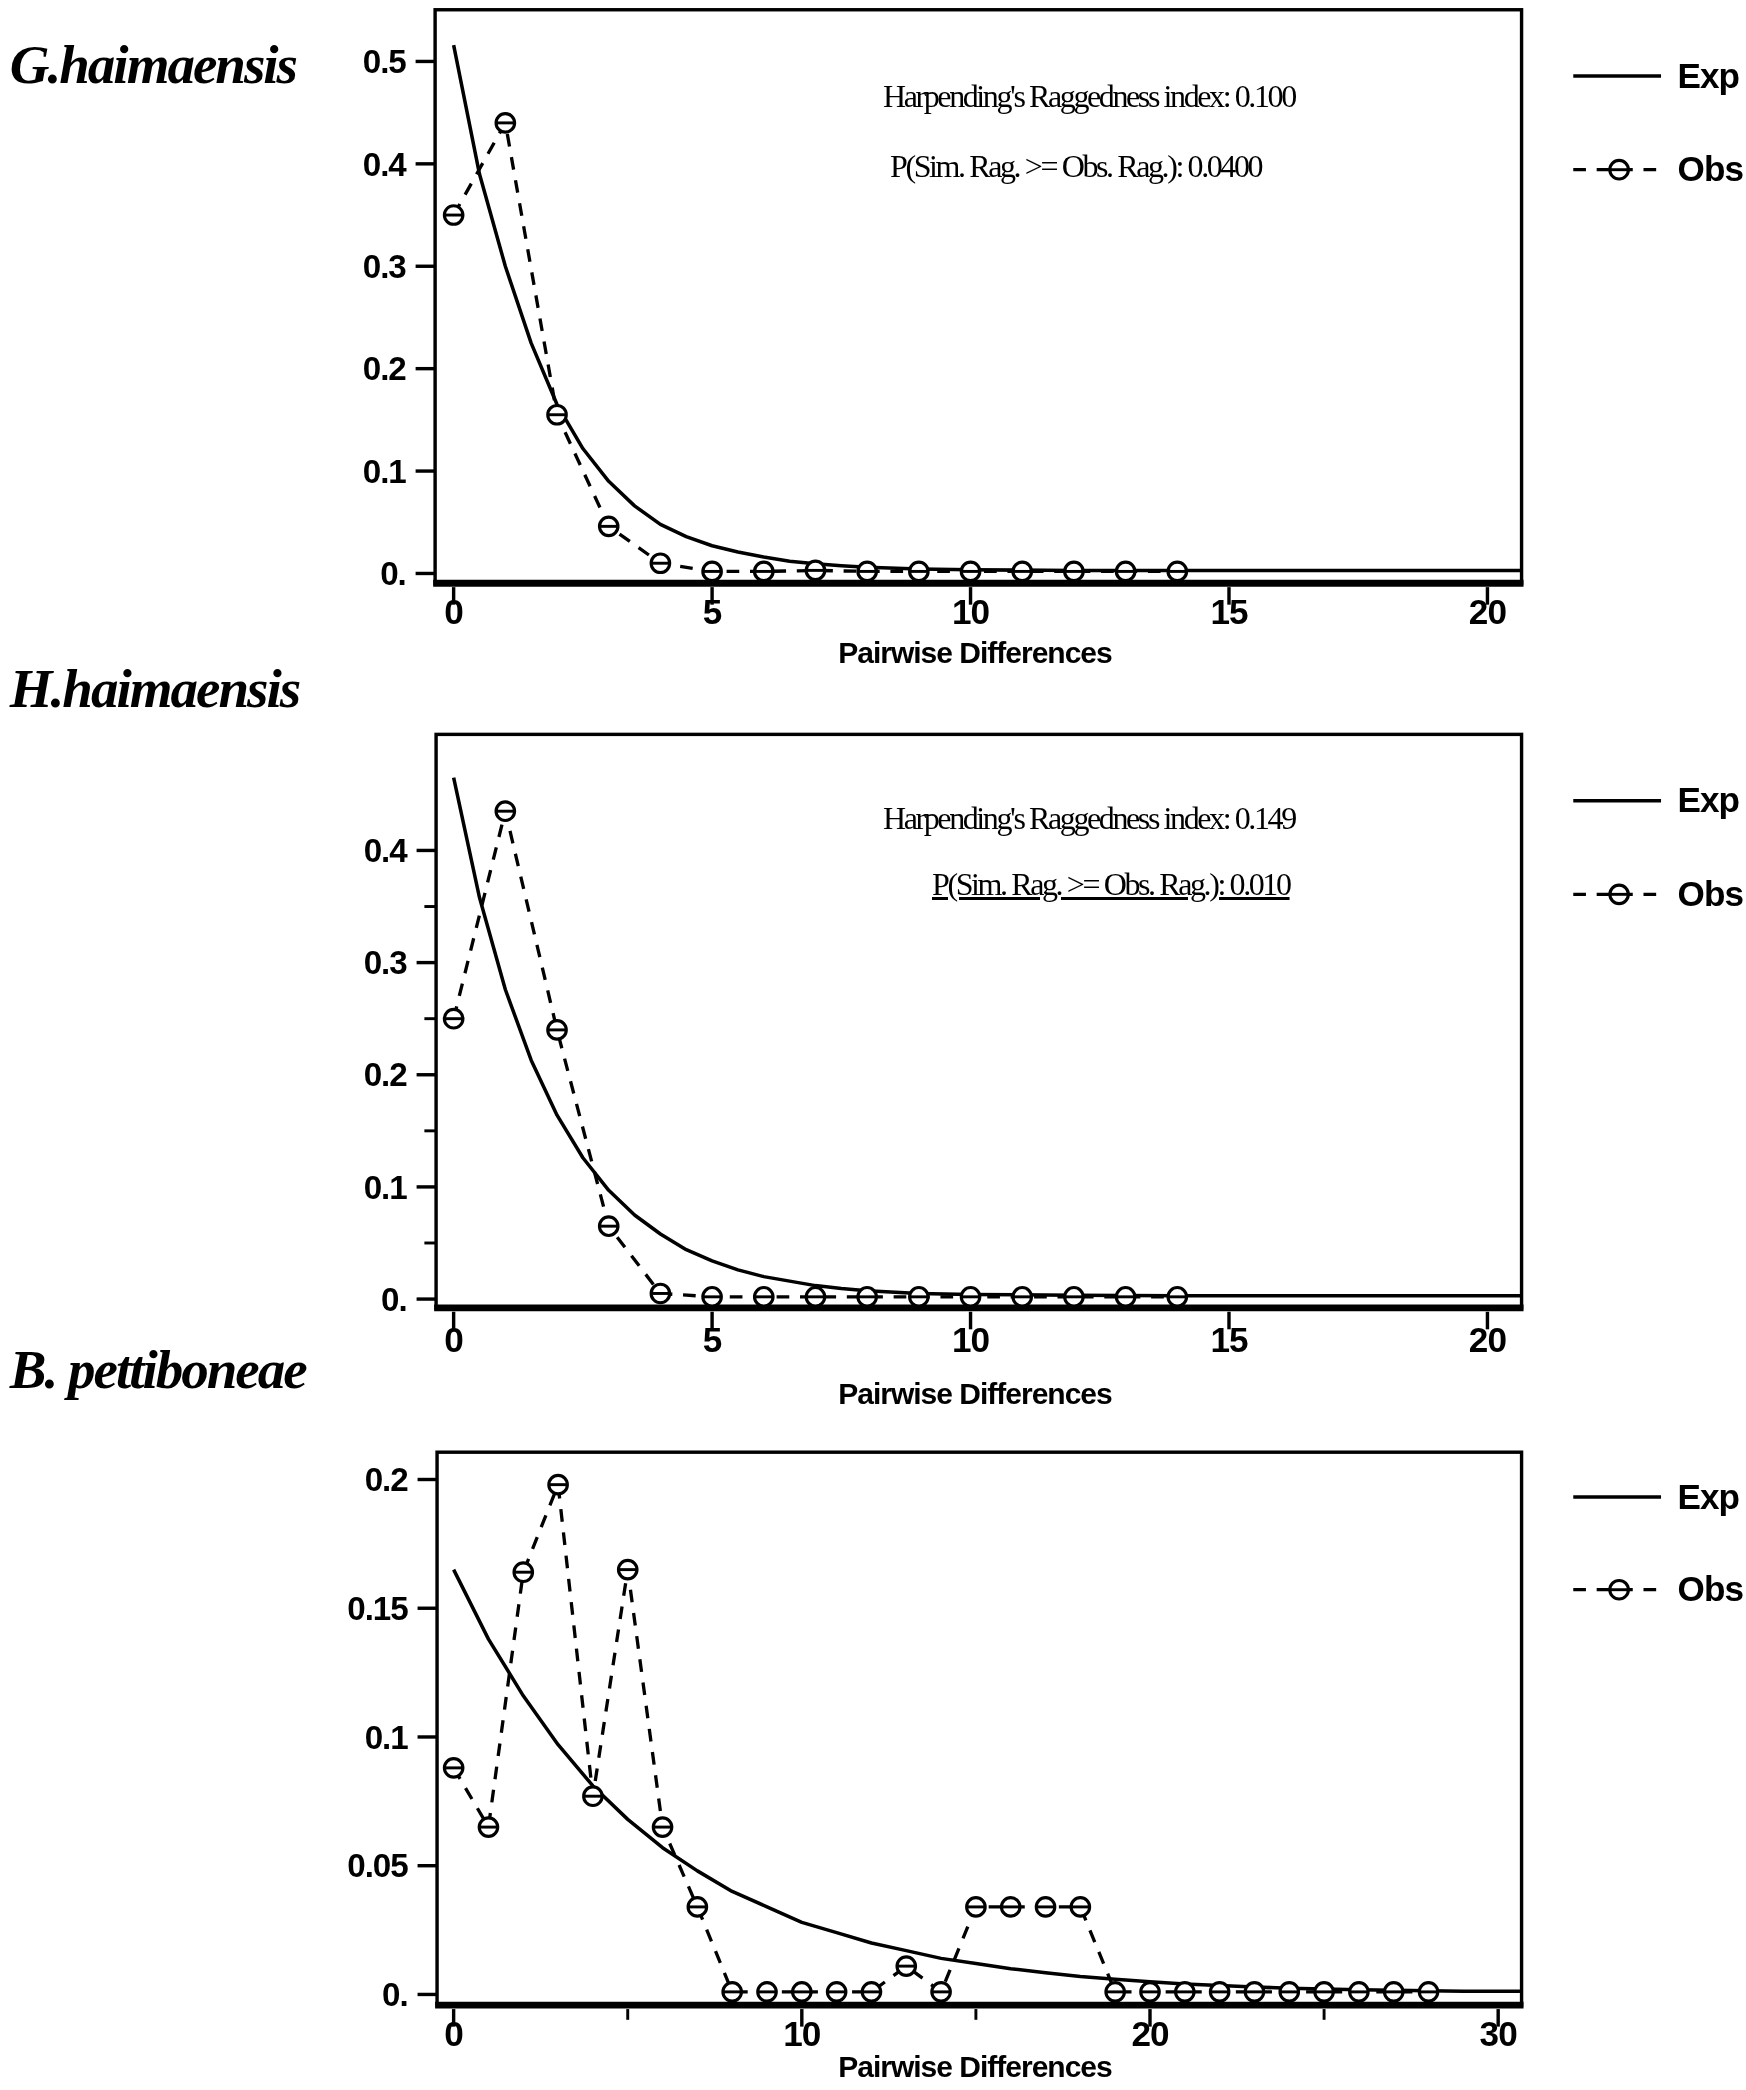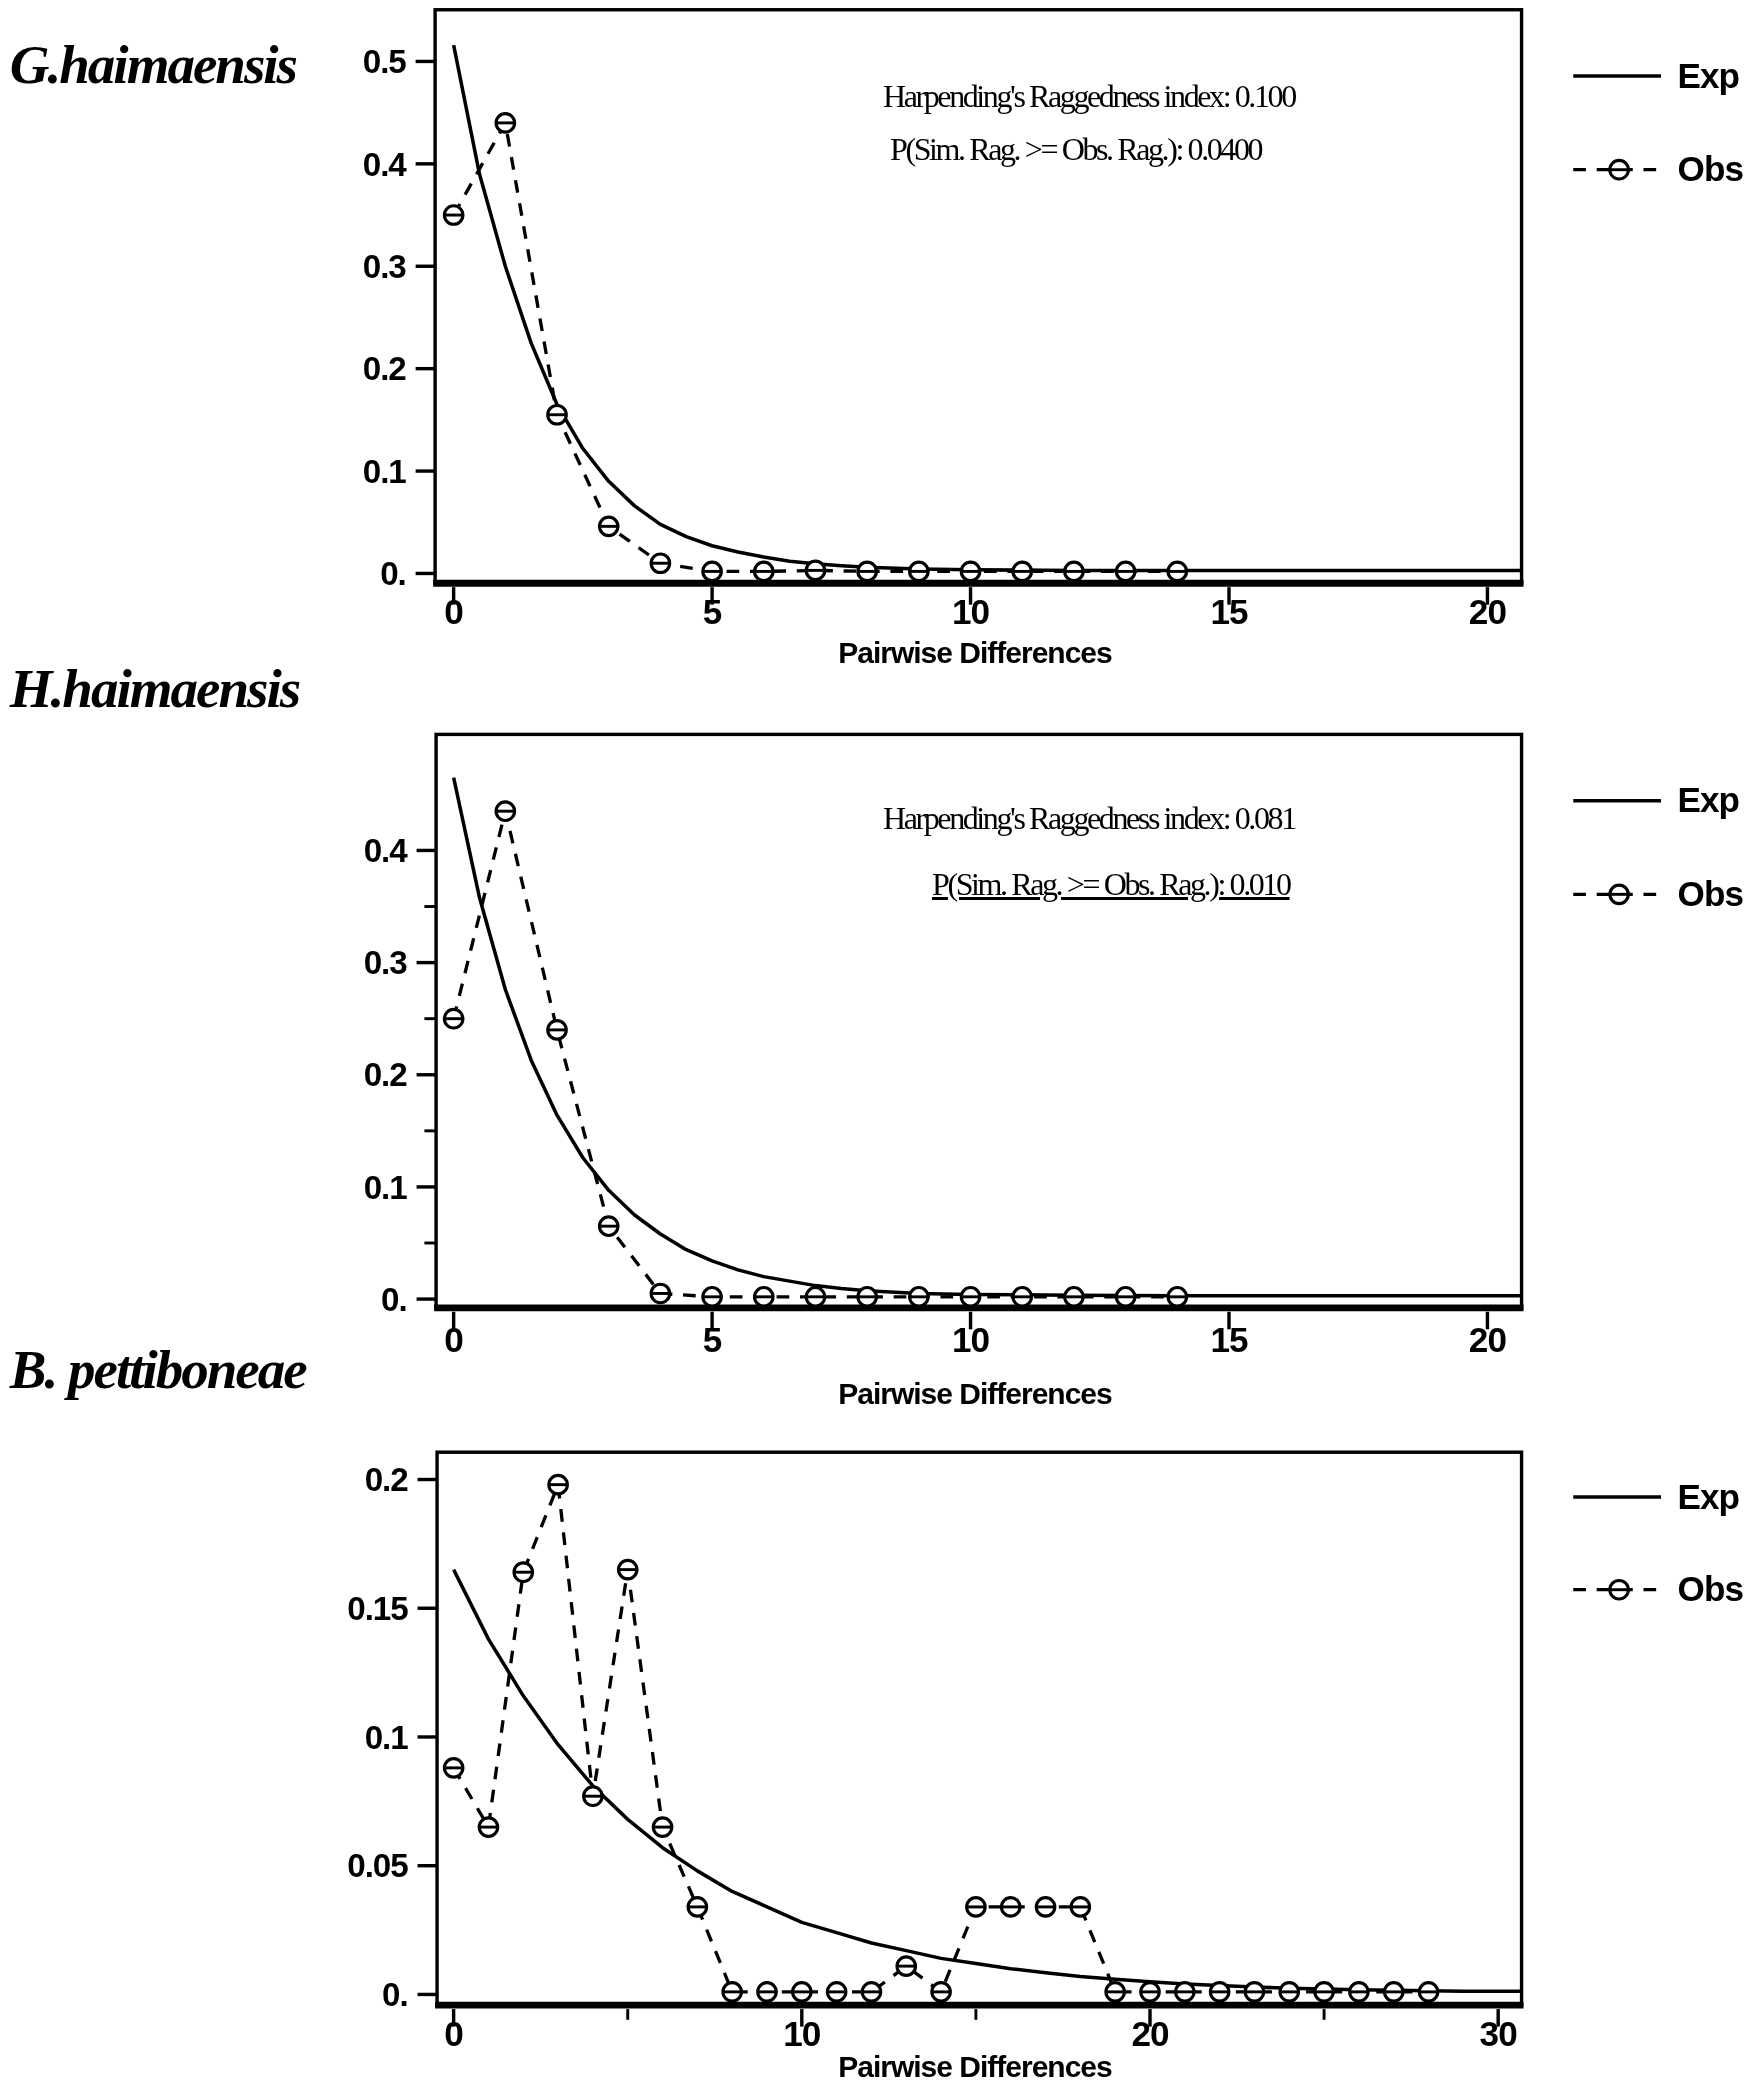--- a/index.html
+++ b/index.html
@@ -8,21 +8,21 @@
   #canvas{position:absolute;left:0;top:0;}
   .species{position:absolute;left:9.8px;font-family:"Liberation Serif",serif;
            font-weight:bold;font-style:italic;font-size:55px;letter-spacing:-2px;
            white-space:nowrap;}
   .ann{position:absolute;font-family:"Liberation Serif",serif;font-size:32px;
        letter-spacing:-2.4px;line-height:43px;white-space:nowrap;}
   .xlabel{position:absolute;left:585px;width:780px;text-align:center;
           font-weight:bold;font-size:30px;letter-spacing:-1px;white-space:nowrap;}
   .p0 .species{top:33px;}
   .p0 .ann1{left:883px;top:75px;}
-  .p0 .ann2{left:890px;top:128px;}
+  .p0 .ann2{left:890px;top:145px;}
   .p0 .xlabel{top:636px;}
   .p1 .species{top:657px;}
   .p1 .ann1{left:883px;top:797px;}
   .p1 .ann2{left:932px;top:863px;text-decoration:underline;}
   .p1 .xlabel{top:1377px;}
   .p2 .species{top:1338px;}
   .p2 .xlabel{top:2050px;}
 </style>
 </head>
 <body>
@@ -253,21 +253,21 @@
 
 <div class="p0">
   <div class="species">G.haimaensis</div>
   <div class="ann ann1">Harpending's Raggedness index: 0.100</div>
   <div class="ann ann2">P(Sim. Rag. &gt;= Obs. Rag.): 0.0400</div>
   <div class="xlabel">Pairwise Differences</div>
 </div>
 
 <div class="p1">
   <div class="species">H.haimaensis</div>
-  <div class="ann ann1">Harpending's Raggedness index: 0.081</div>
+  <div class="ann ann1">Harpending's Raggedness index: 0.149</div>
   <div class="ann ann2">P(Sim. Rag. &gt;= Obs. Rag.): 0.010</div>
   <div class="xlabel">Pairwise Differences</div>
 </div>
 
 <div class="p2">
   <div class="species">B. pettiboneae</div>
   <div class="xlabel">Pairwise Differences</div>
 </div>
 
 

